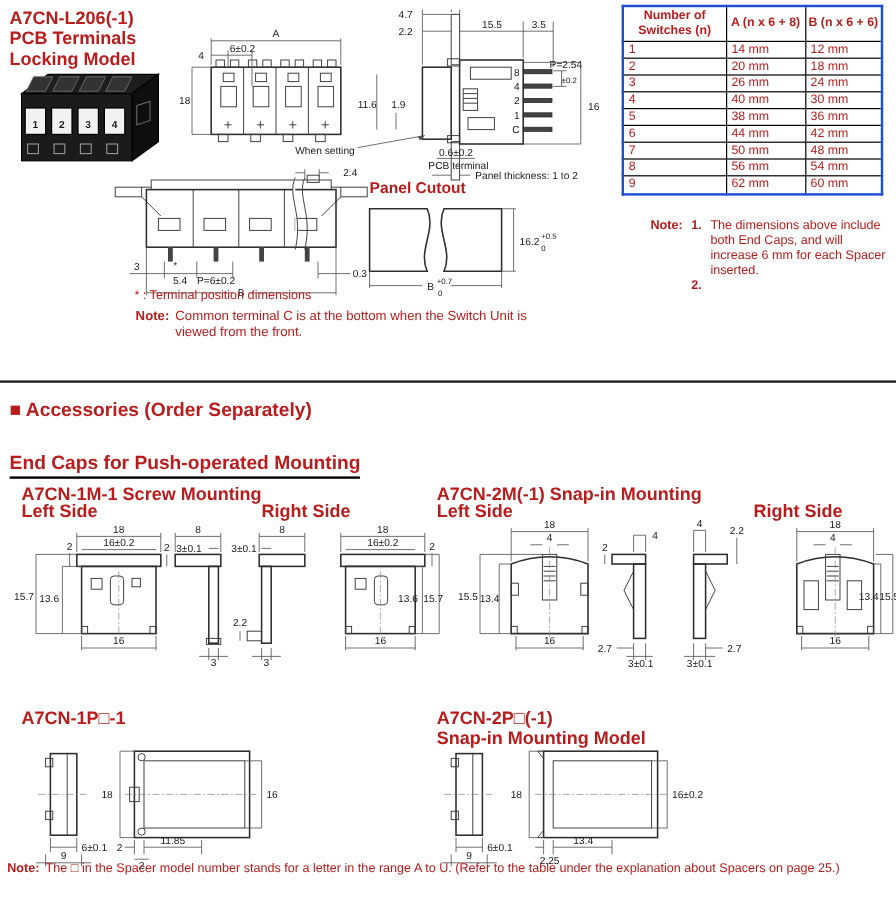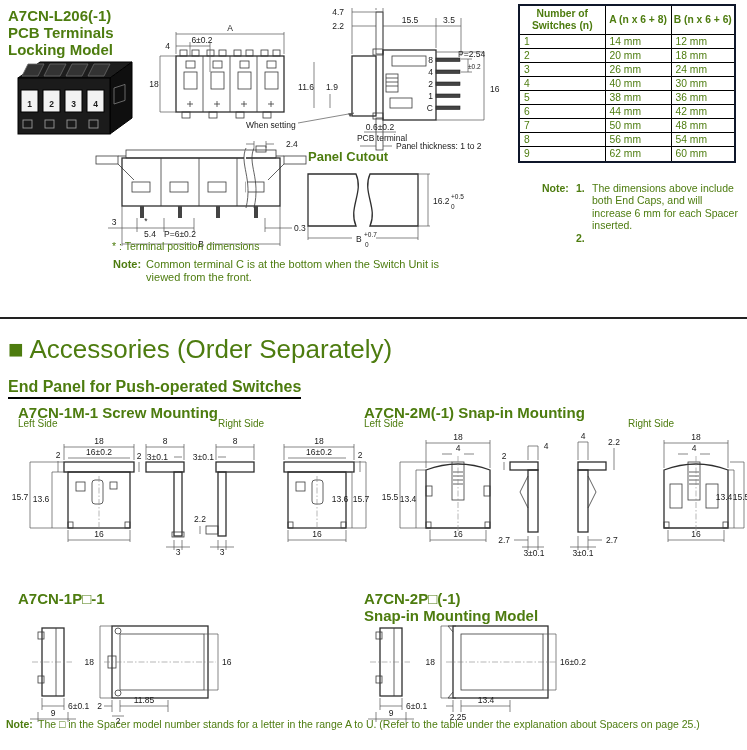--- a/index.html
+++ b/index.html
@@ -1,35 +1,35 @@
 <!DOCTYPE html>
 <html><head>
 <meta charset="utf-8">
 <style>
   html,body{margin:0;padding:0;background:#fff}
   #page{position:relative;width:747px;height:750px;background:#fff;overflow:hidden;
-        font-family:"Liberation Sans",sans-serif;color:#4d7c0f}
+        font-family:"Liberation Sans",sans-serif;color:#b91c1c}
   .abs{position:absolute}
   svg{overflow:visible;display:block}
   svg text{font-family:"Liberation Sans",sans-serif;font-size:8.5px;fill:#1a1a1a}
   svg text.t7{font-size:6.5px}
   .out{fill:none;stroke:#2e2e2e;stroke-width:1.3}
   .thin{fill:none;stroke:#3a3a3a;stroke-width:0.8}
   .dim{fill:none;stroke:#555;stroke-width:0.7}
   .cl{fill:none;stroke:#888;stroke-width:0.6;stroke-dasharray:6 2 1.5 2}
   .h-model{font-size:15px;font-weight:bold;line-height:1.12}
-  .h-acc{font-size:26px;font-weight:normal}
+  .h-acc{font-size:16px;font-weight:bold}
   .h-sec{font-size:16px;font-weight:bold;border-bottom:2px solid #000;display:inline-block;padding-bottom:1px}
   .h-sub{font-size:15px;font-weight:bold;line-height:1.15}
-  .h-side{font-size:10px;font-weight:normal}
+  .h-side{font-size:15px;font-weight:bold}
   .note-flex{display:flex;gap:5px;font-size:11px;line-height:1.2}
   .note-flex b{white-space:nowrap}
   .note-grid{display:grid;grid-template-columns:34px 16px 1fr;font-size:10.5px;line-height:1.18}
   .note-grid .lbl,.note-grid .num{font-weight:bold}
-  table.spec{border-collapse:collapse;border:2px solid #0f172a;background:#fff}
+  table.spec{border-collapse:collapse;border:2px solid #1d4ed8;background:#fff}
   table.spec th,table.spec td{border:1px solid #000;font-size:10.3px}
   table.spec th{font-weight:bold;text-align:center;padding:2px 2px;line-height:1.15}
   table.spec td{padding:0 4px;height:13.1px}
   .legend-txt{font-size:10.5px}
   .rule{position:absolute;left:0;width:747px;height:2px;background:#222}
 </style>
 </head>
 <body>
 
 <div id="page">
@@ -340,21 +340,21 @@
   </div>
 
   <div class="rule" style="top:317px"></div>
 
   <div class="abs h-acc" style="left:8px;top:334px">
     <span>■</span>
     <span>Accessories (Order Separately)</span>
   </div>
 
   <div class="abs" style="left:8px;top:378px">
-    <span class="h-sec">End Panel for Push-operated Switches</span>
+    <span class="h-sec">End Caps for Push-operated Mounting</span>
   </div>
   <div class="abs h-sub" style="left:18px;top:404px">A7CN-1M-1 Screw Mounting</div>
   <div class="abs h-side" style="left:18px;top:418px">Left Side</div>
   <div class="abs h-side" style="left:218px;top:418px">Right Side</div>
   <div class="abs h-sub" style="left:364px;top:404px">A7CN-2M(-1) Snap-in Mounting</div>
   <div class="abs h-side" style="left:364px;top:418px">Left Side</div>
   <div class="abs h-side" style="left:628px;top:418px">Right Side</div>
 
   <svg class="abs" style="left:8px;top:432px" width="182" height="124" viewBox="0 0 182 124">
     <g>

